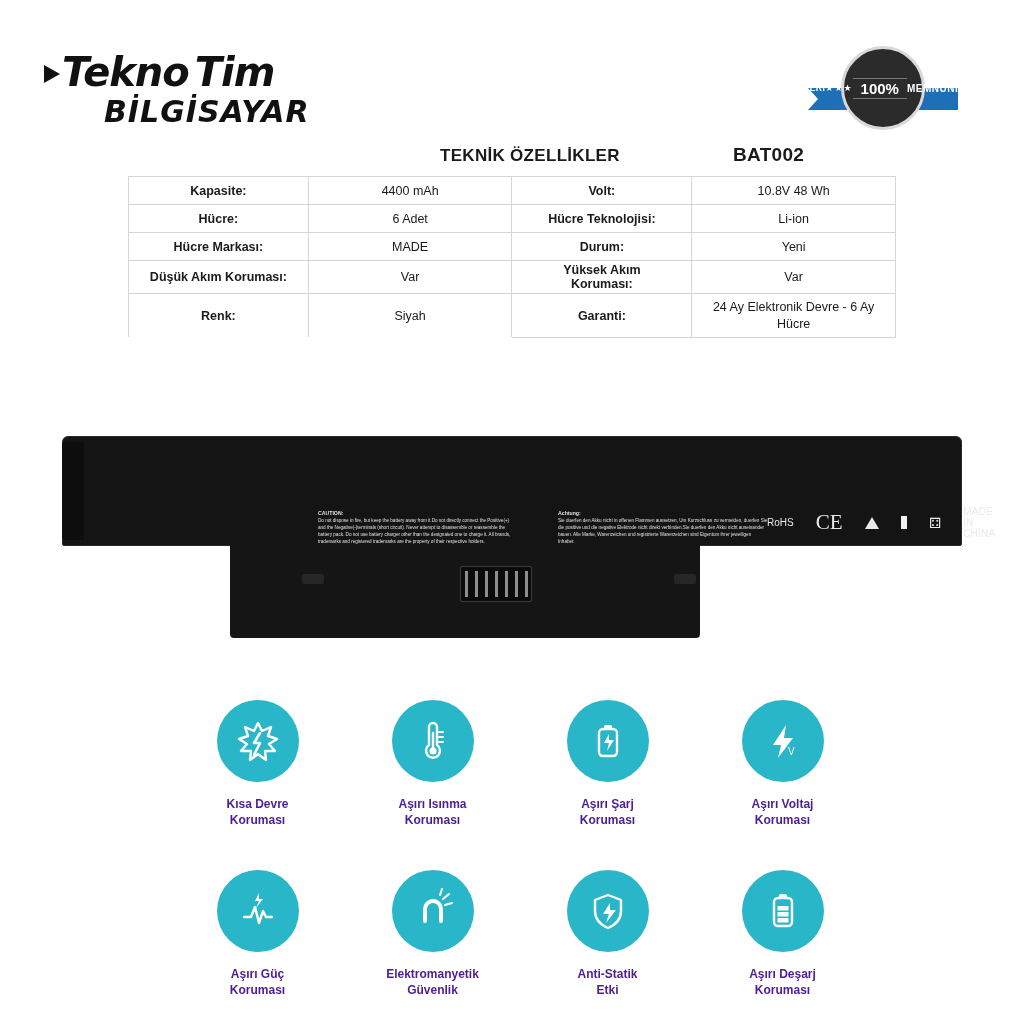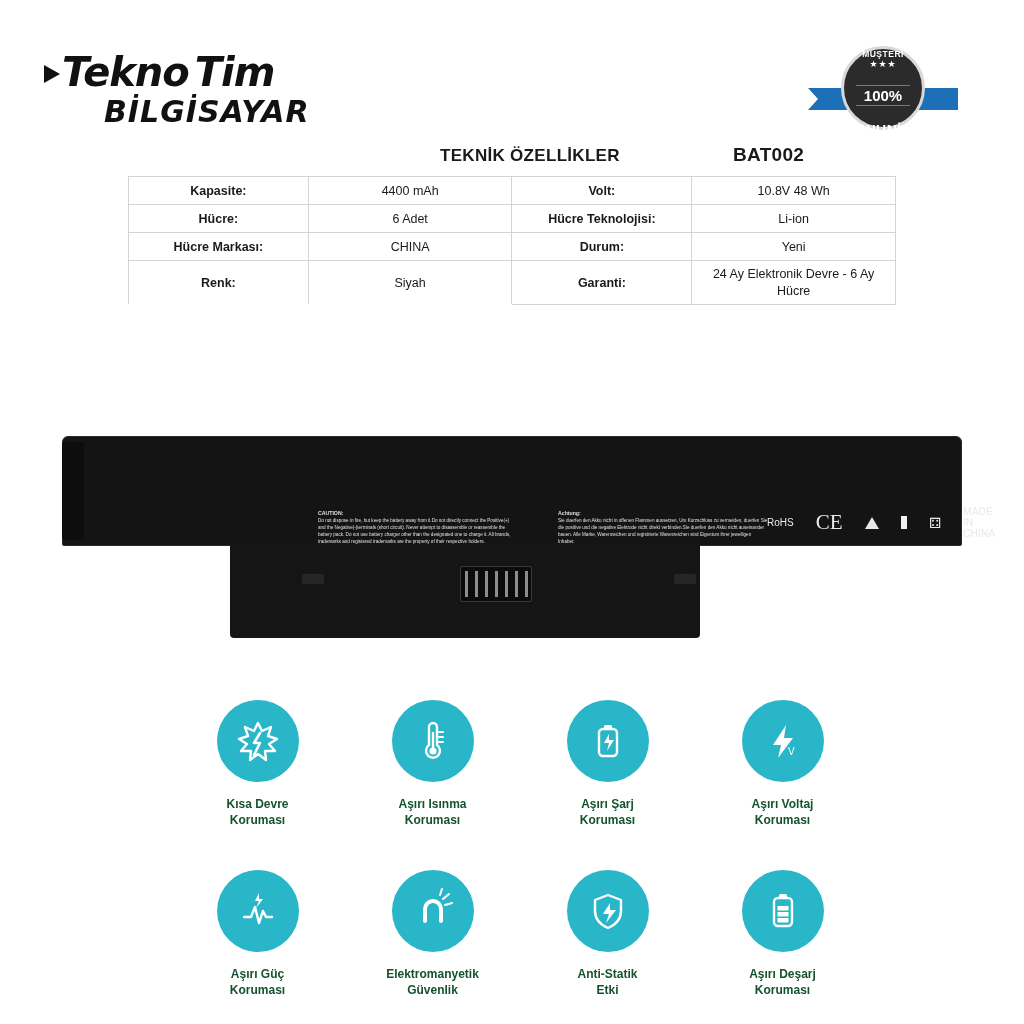--- a/index.html
+++ b/index.html
@@ -61,33 +61,33 @@
   .badge-ribbon:after {
     content: ""; position: absolute; right: -0px; top: 0;
     width: 12px; height: 22px; background: #1d6fb8;
     clip-path: polygon(0 0, 100% 0, calc(100% - 10px) 50%, 100% 100%, 0 100%);
   }
   .badge-circle {
     position: absolute; left: 33px; top: 4px;
     width: 84px; height: 84px; border-radius: 50%;
     background: #2b2b2b;
     border: 3px solid #d9d9d9;
-    display: flex; flex-direction: column;
-    align-items: center; justify-content: flex-start;
+    display: flex; flex-direction: row;
+    align-items: center; justify-content: center;
     color: #ffffff;
     z-index: 2;
   }
   .badge-top { font-size: 8.5px; font-weight: bold; letter-spacing: .5px; margin-bottom: 1px; }
   .badge-stars { font-size: 9px; color: #ffffff; letter-spacing: 1px; line-height: 1; }
   .badge-pct {
     font-size: 15px; font-weight: bold;
     border-top: 1px solid #777; border-bottom: 1px solid #777;
     padding: 1px 8px; margin: 16px 0;
   }
-  .badge-bot { font-size: 14px; font-weight: bold; letter-spacing: .5px; }
+  .badge-bot { font-size: 10px; font-weight: bold; letter-spacing: .5px; }
 
   
   .spec-title {
     position: absolute; left: 440px; top: 146px;
     font-size: 17px; font-weight: bold; letter-spacing: .3px;
   }
   .model-code {
     position: absolute; left: 733px; top: 144px;
     font-size: 19px; font-weight: bold; letter-spacing: .3px;
   }
@@ -193,21 +193,21 @@
   }
   .feature { display: flex; flex-direction: column; align-items: center; }
   .circle {
     width: 82px; height: 82px; border-radius: 50%;
     background: #29b6c8;
     display: flex; align-items: center; justify-content: center;
   }
   .feature-label {
     margin-top: 14px; text-align: center;
     font-size: 12px; font-weight: bold; line-height: 1.35;
-    color: #14532d;
+    color: #4c1d95;
     white-space: pre-line;
   }
   svg { display: block; }
 </style>
 </head>
 <body>
 
 <div class="page">
 
   <div class="brand">
@@ -241,23 +241,29 @@
         <td class="val">10.8V 48 Wh</td>
       </tr>
       <tr>
         <td class="key">Hücre:</td>
         <td class="val">6 Adet</td>
         <td class="key">Hücre Teknolojisi:</td>
         <td class="val">Li-ion</td>
       </tr>
       <tr>
         <td class="key">Hücre Markası:</td>
-        <td class="val">CHINA</td>
+        <td class="val">MADE</td>
         <td class="key">Durum:</td>
         <td class="val">Yeni</td>
+      </tr>
+      <tr>
+        <td class="key">Düşük Akım Koruması:</td>
+        <td class="val">Var</td>
+        <td class="key">Yüksek Akım Koruması:</td>
+        <td class="val">Var</td>
       </tr>
       <tr class="tall">
         <td class="key">Renk:</td>
         <td class="val">Siyah</td>
         <td class="key">Garanti:</td>
         <td class="val multi">24 Ay Elektronik Devre - 6 Ay Hücre</td>
       </tr>
     </tbody>
   </table>
 

